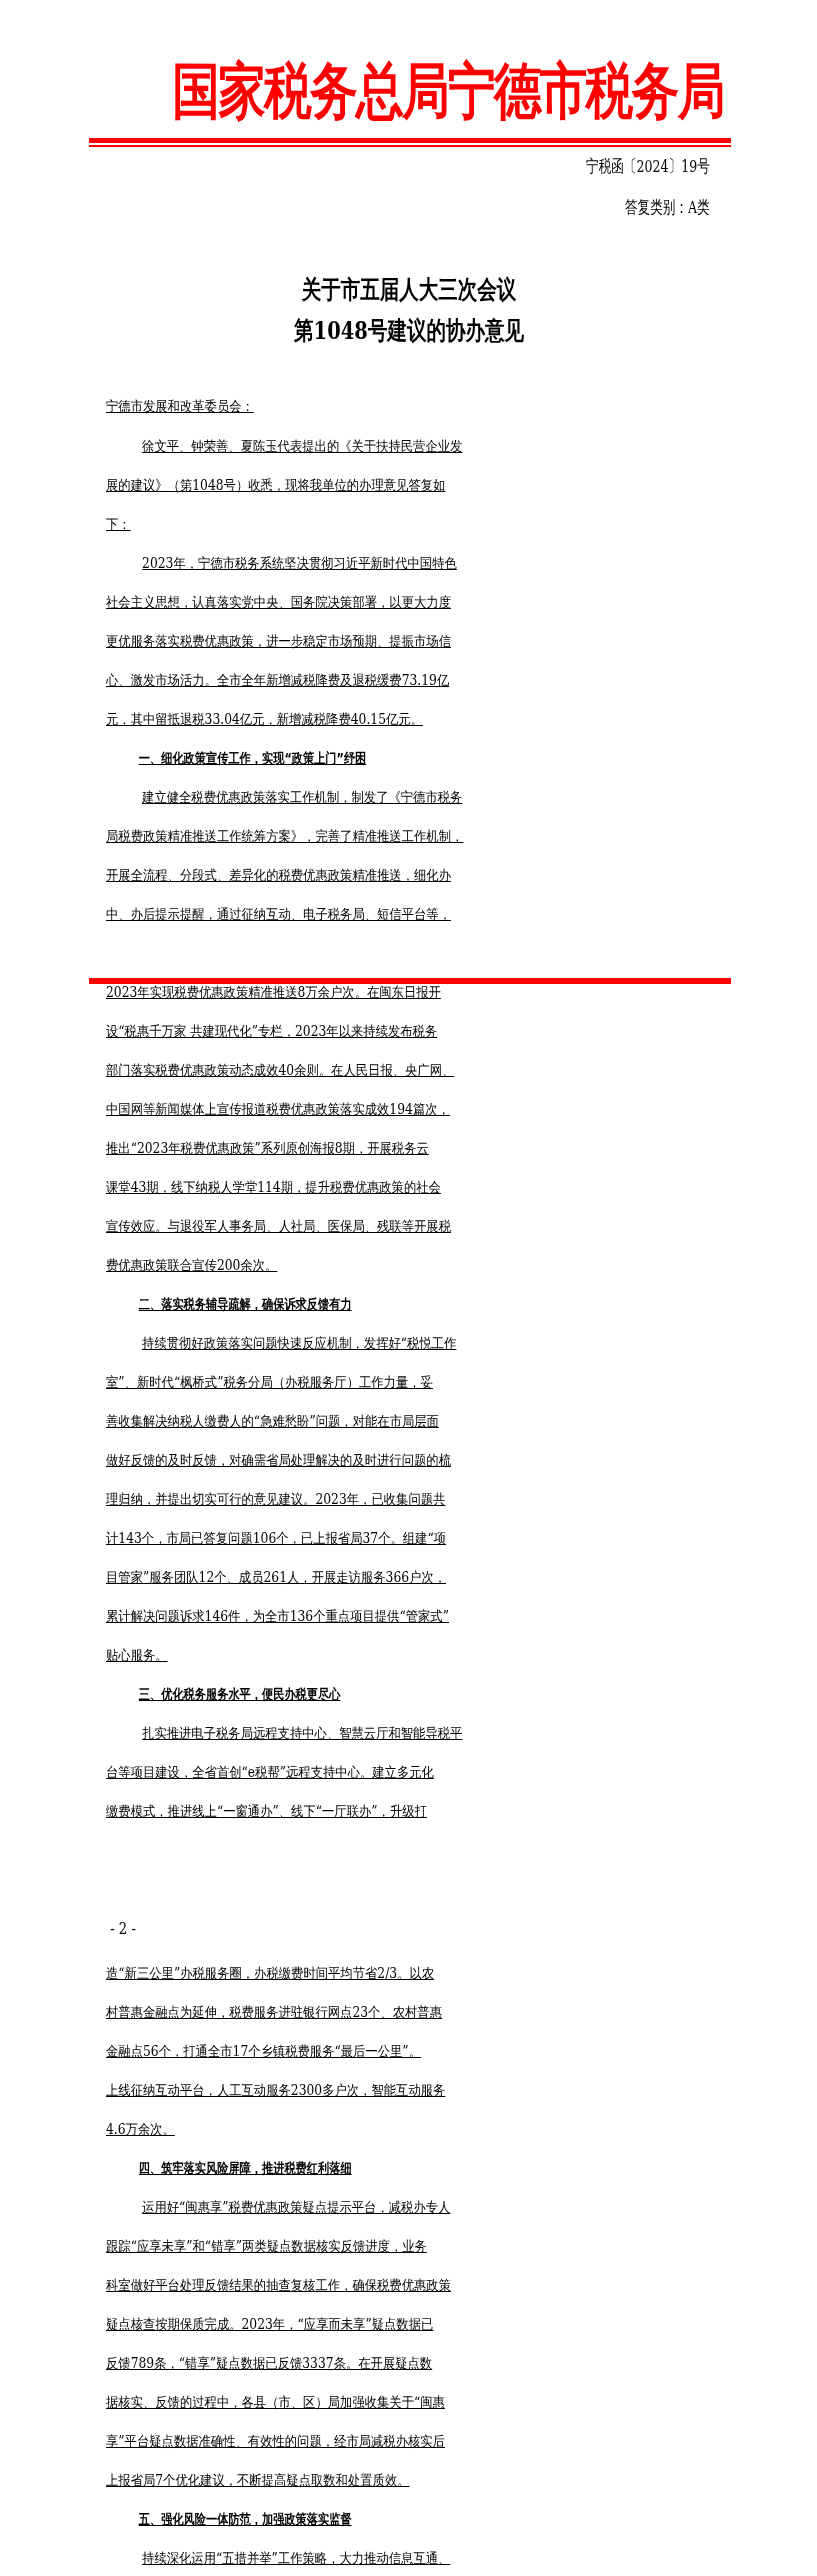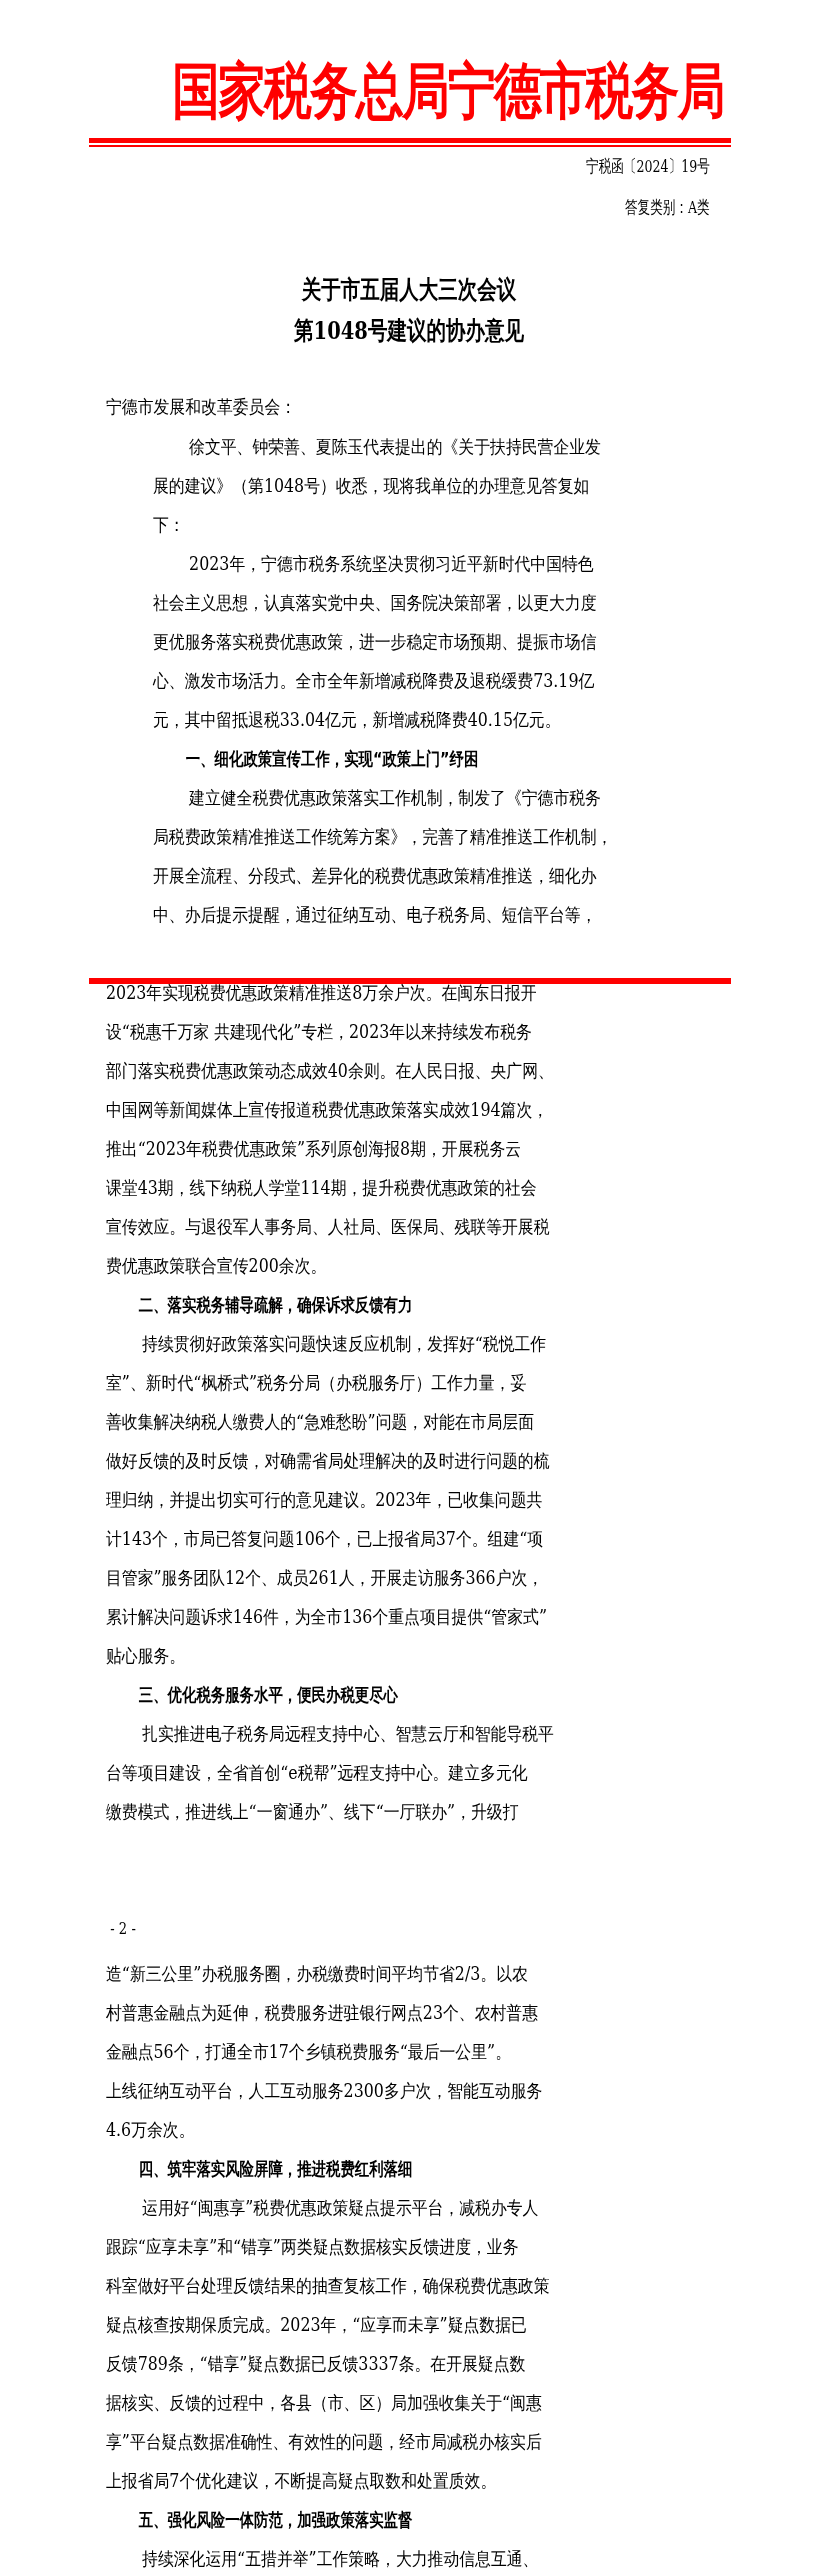--- a/index.html
+++ b/index.html
@@ -6,21 +6,21 @@
   body{width:818px;height:3901px;position:relative;overflow:hidden;
        font-family:"DejaVu Serif","Liberation Serif",serif;color:#000;}
   .abs{position:absolute;white-space:nowrap;}
   .masthead{left:106px;top:57px;width:603px;height:67px;color:#ff0000;
             font-family:"DejaVu Serif",serif;font-weight:bold;font-size:61px;line-height:67px;
             text-align:center;letter-spacing:-2.1px;transform:scaleX(0.78);transform-origin:center;}
   .redbar{position:absolute;left:89px;width:642px;background:#ff0000;}
   .docmeta{right:108px;font-size:17.5px;line-height:20.6px;transform:scaleX(0.72);transform-origin:right center;}
   .subject{left:0;width:818px;text-align:center;font-size:25px;font-weight:bold;line-height:31px;
            transform:scaleX(0.78);transform-origin:center;}
-  .body{position:absolute;left:106px;width:639px;font-size:18px;line-height:39px;}
+  .body{position:absolute;left:106px;width:639px;font-size:14px;line-height:39px;text-decoration:underline;}
   .line{height:39px;white-space:nowrap;transform:scaleX(0.88);transform-origin:left center;}
   .line.indent{padding-left:41px;}
   .heading{font-family:"DejaVu Sans","Liberation Sans",sans-serif;font-weight:bold;padding-left:41px;
            transform:scaleX(0.80);}
   .pagenum{font-size:17.5px;transform:scaleX(0.75);}
 </style>
 </head>
 <body>
 
 <div class="abs masthead">国家税务总局宁德市税务局</div>
@@ -30,21 +30,21 @@
 <div class="abs docmeta" style="top:156px;">宁税函〔2024〕19号</div>
 <div class="abs docmeta" style="top:197px;">答复类别：A类</div>
 
 <div class="abs subject" style="top:274px;">关于市五届人大三次会议</div>
 <div class="abs subject" style="top:315px;">第1048号建议的协办意见</div>
 
 <div class="body" style="top:387px;">
   <div class="line">宁德市发展和改革委员会：</div>
 </div>
 
-<div class="body" style="top:427px;margin-left:47px;">
+<div class="body" style="top:427px;">
   <div class="line indent">徐文平、钟荣善、夏陈玉代表提出的《关于扶持民营企业发</div>
   <div class="line">展的建议》（第1048号）收悉，现将我单位的办理意见答复如</div>
   <div class="line">下：</div>
   <div class="line indent">2023年，宁德市税务系统坚决贯彻习近平新时代中国特色</div>
   <div class="line">社会主义思想，认真落实党中央、国务院决策部署，以更大力度</div>
   <div class="line">更优服务落实税费优惠政策，进一步稳定市场预期、提振市场信</div>
   <div class="line">心、激发市场活力。全市全年新增减税降费及退税缓费73.19亿</div>
   <div class="line">元，其中留抵退税33.04亿元，新增减税降费40.15亿元。</div>
   <div class="line heading">一、细化政策宣传工作，实现“政策上门”纾困</div>
   <div class="line indent">建立健全税费优惠政策落实工作机制，制发了《宁德市税务</div>

